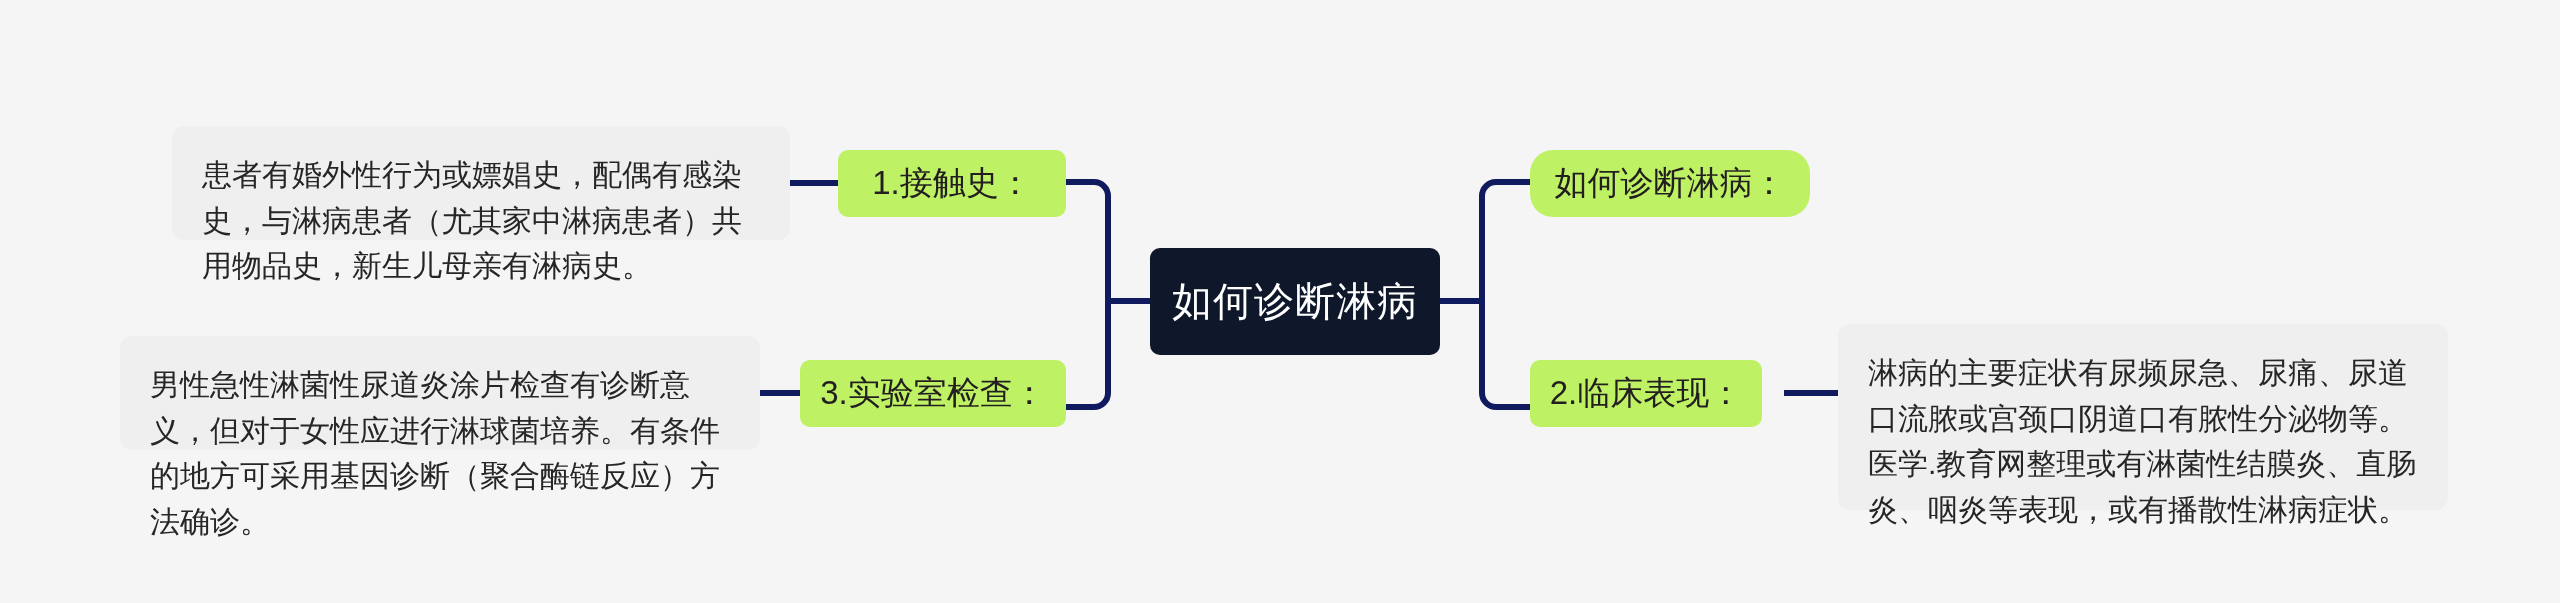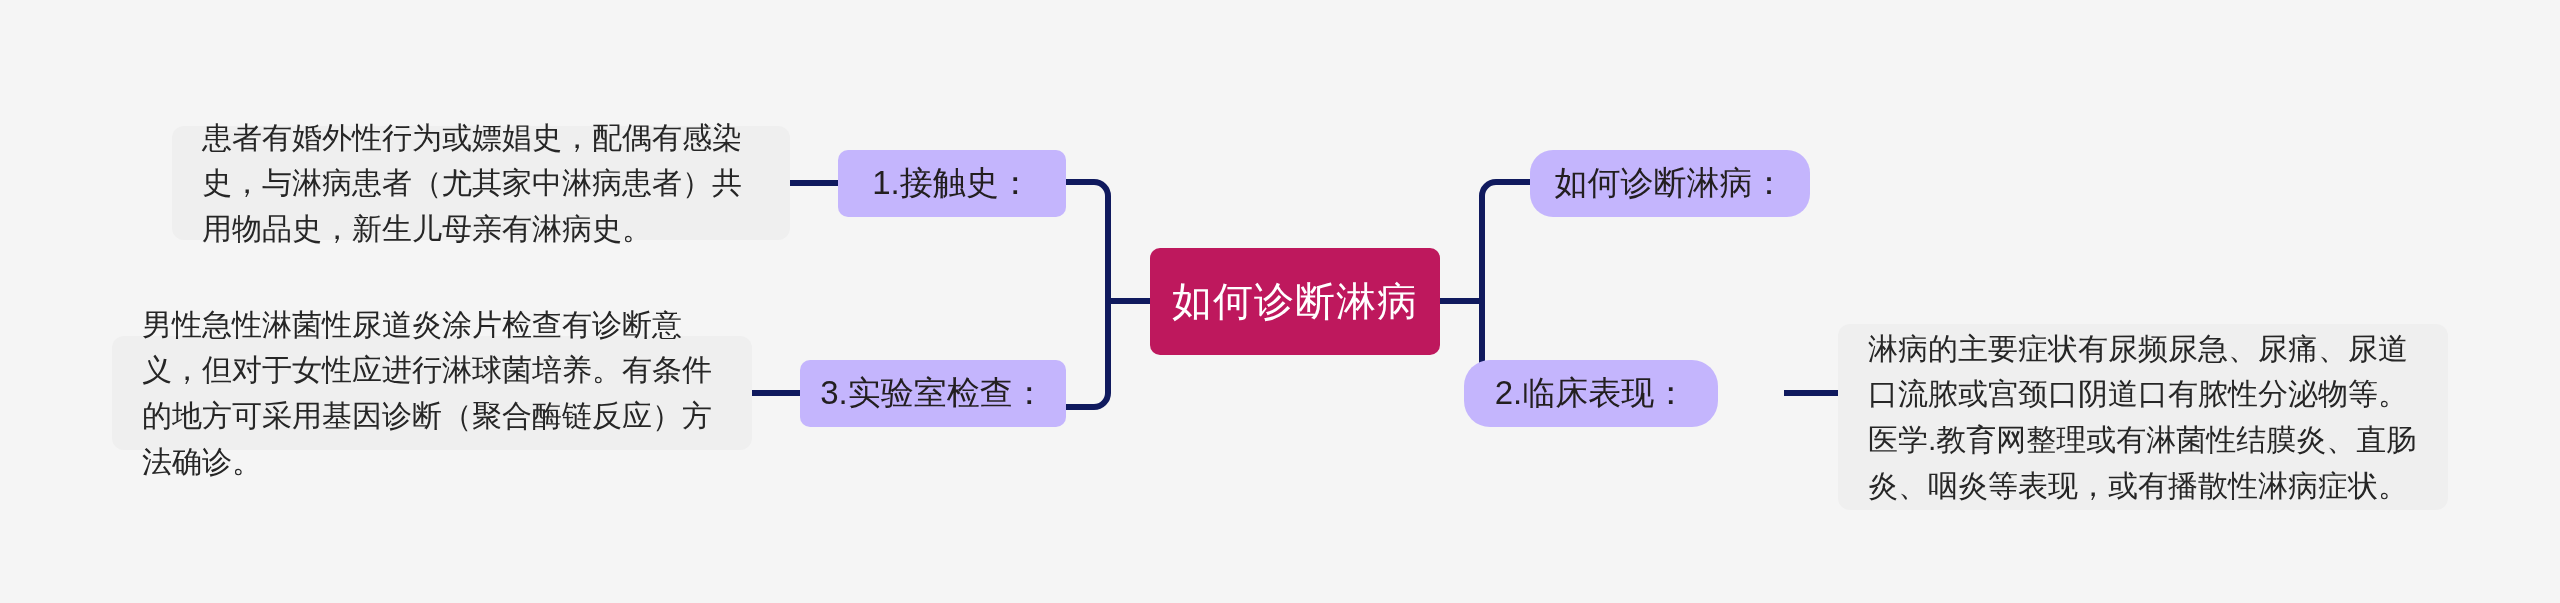--- a/index.html
+++ b/index.html
@@ -28,47 +28,47 @@
   }
   .node {
     position: absolute;
     box-sizing: border-box;
     display: flex;
     align-items: center;
     justify-content: center;
   }
   
   .root-node {
-    background: #be185d;
+    background: #0f172a;
     color: #ffffff;
     border-radius: 10px;
     font-size: 40px;
     letter-spacing: 1px;
     white-space: nowrap;
   }
   
   .branch-node {
-    background: #c4b5fd;
+    background: #bef264;
     color: #231f20;
     border-radius: 10px;
     font-size: 33px;
     white-space: nowrap;
   }
   
   .leaf-panel {
     position: absolute;
     box-sizing: border-box;
     background: #efefef;
     border-radius: 12px;
     color: #262626;
     font-size: 30px;
     line-height: 1.52;
     padding: 26px 30px;
     display: flex;
-    align-items: center;
+    align-items: flex-start;
   }
   .leaf-panel .leaf-text {
     display: block;
     width: 100%;
   }
   .align-right .leaf-text { text-align: left; }
 </style>
 </head>
 <body>
 
@@ -103,29 +103,29 @@
   </div>
 
   <div class="leaf-panel" style="left:172px; top:126px; width:618px; height:114px;">
     <span class="leaf-text">患者有婚外性行为或嫖娼史，配偶有感染史，与淋病患者（尤其家中淋病患者）共用物品史，新生儿母亲有淋病史。</span>
   </div>
 
   <div class="node branch-node" style="left:800px; top:360px; width:266px; height:67px;">
     <span>3.实验室检查：</span>
   </div>
 
-  <div class="leaf-panel" style="left:112px; top:336px; width:640px; height:114px;">
+  <div class="leaf-panel" style="left:120px; top:336px; width:640px; height:114px;">
     <span class="leaf-text">男性急性淋菌性尿道炎涂片检查有诊断意义，但对于女性应进行淋球菌培养。有条件的地方可采用基因诊断（聚合酶链反应）方法确诊。</span>
   </div>
 
   <div class="node branch-node" style="left:1530px; top:150px; width:280px; height:67px;border-radius:23px;">
     <span>如何诊断淋病：</span>
   </div>
 
-  <div class="node branch-node" style="left:1464px; top:360px; width:254px; height:67px;border-radius:26px;">
+  <div class="node branch-node" style="left:1530px; top:360px; width:232px; height:67px;">
     <span>2.临床表现：</span>
   </div>
 
   <div class="leaf-panel align-right" style="left:1838px; top:300px; width:610px; height:186px;margin-top:24px;">
     <span class="leaf-text">淋病的主要症状有尿频尿急、尿痛、尿道口流脓或宫颈口阴道口有脓性分泌物等。医学.教育网整理或有淋菌性结膜炎、直肠炎、咽炎等表现，或有播散性淋病症状。</span>
   </div>
 
 </div>
 
 </body></html>

